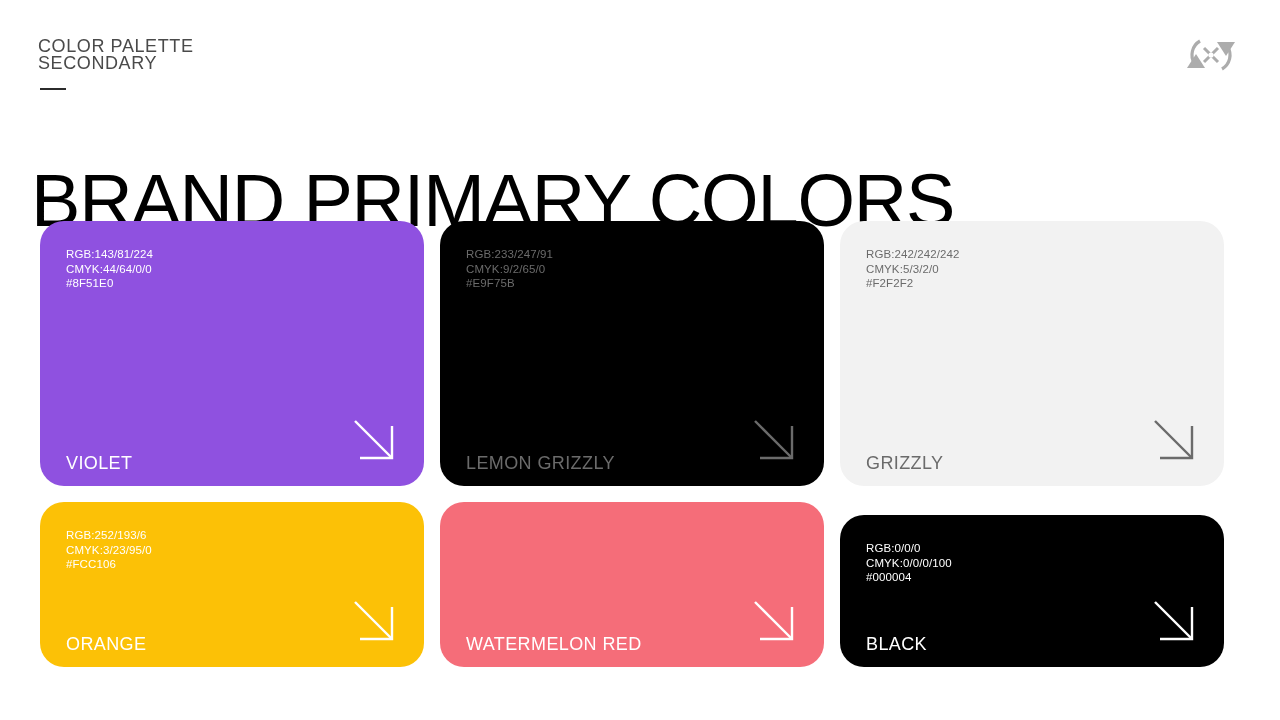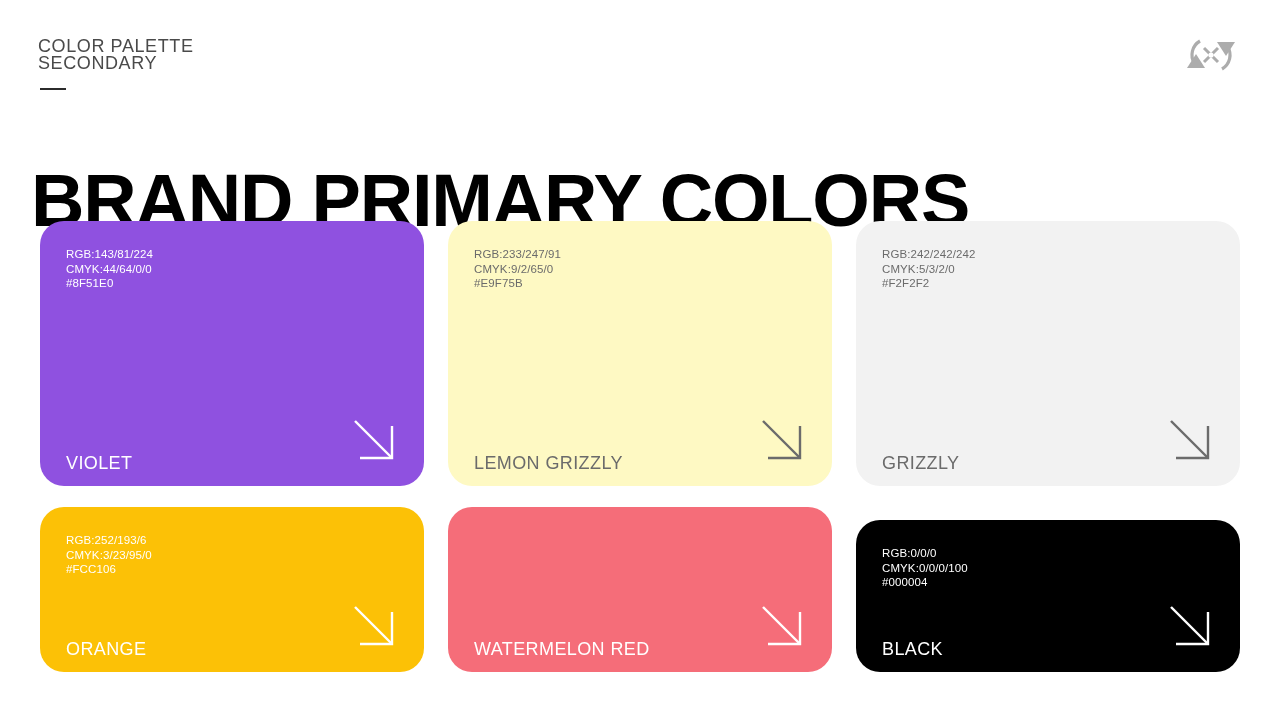--- a/index.html
+++ b/index.html
@@ -50,39 +50,40 @@
     height: 50px;
   }
 
   
   .page-title {
     position: absolute;
     left: 31px;
     top: 110px;
     font-size: 74px;
     line-height: 82px;
-    font-weight: 700;
+    font-weight: 400;
     letter-spacing: -1.2px;
     color: #000000;
     white-space: nowrap;
     text-align: center;
   }
 
   
   .swatch-grid {
     position: absolute;
     left: 40px;
     top: 221px;
     width: 1200px;
     height: 461px;
     display: grid;
     grid-template-columns: 384px 384px 384px;
     grid-template-rows: 265px 165px;
     column-gap: 24px;
     row-gap: 21px;
+    gap: 16px;
   }
   .swatch {
     position: relative;
     border-radius: 24px;
     overflow: hidden;
     box-sizing: border-box;
   }
   .swatch-specs {
     position: absolute;
     left: 26px;
@@ -153,21 +154,21 @@
     <div class="arrow-icon">
       <svg viewBox="0 0 46 46" width="46" height="46" aria-hidden="true">
         <g fill="none" stroke-width="2.4" stroke="#ffffff">
           <line x1="3" y1="3" x2="40" y2="40"></line>
           <polyline points="40,8 40,40 8,40"></polyline>
         </g>
       </svg>
     </div>
   </div>
 
-  <div class="swatch ink-dark" style="background: #fef9c3; padding-left: 12px;">
+  <div class="swatch ink-dark" style="background: #000000; padding-left: 12px;">
     <div class="swatch-specs"><span>RGB:233/247/91</span><br><span>CMYK:9/2/65/0</span><br><span>#E9F75B</span></div>
     <div class="swatch-name">LEMON GRIZZLY</div>
     <div class="arrow-icon">
       <svg viewBox="0 0 46 46" width="46" height="46" aria-hidden="true">
         <g fill="none" stroke-width="2.4" stroke="#6b6b6b">
           <line x1="3" y1="3" x2="40" y2="40"></line>
           <polyline points="40,8 40,40 8,40"></polyline>
         </g>
       </svg>
     </div>

